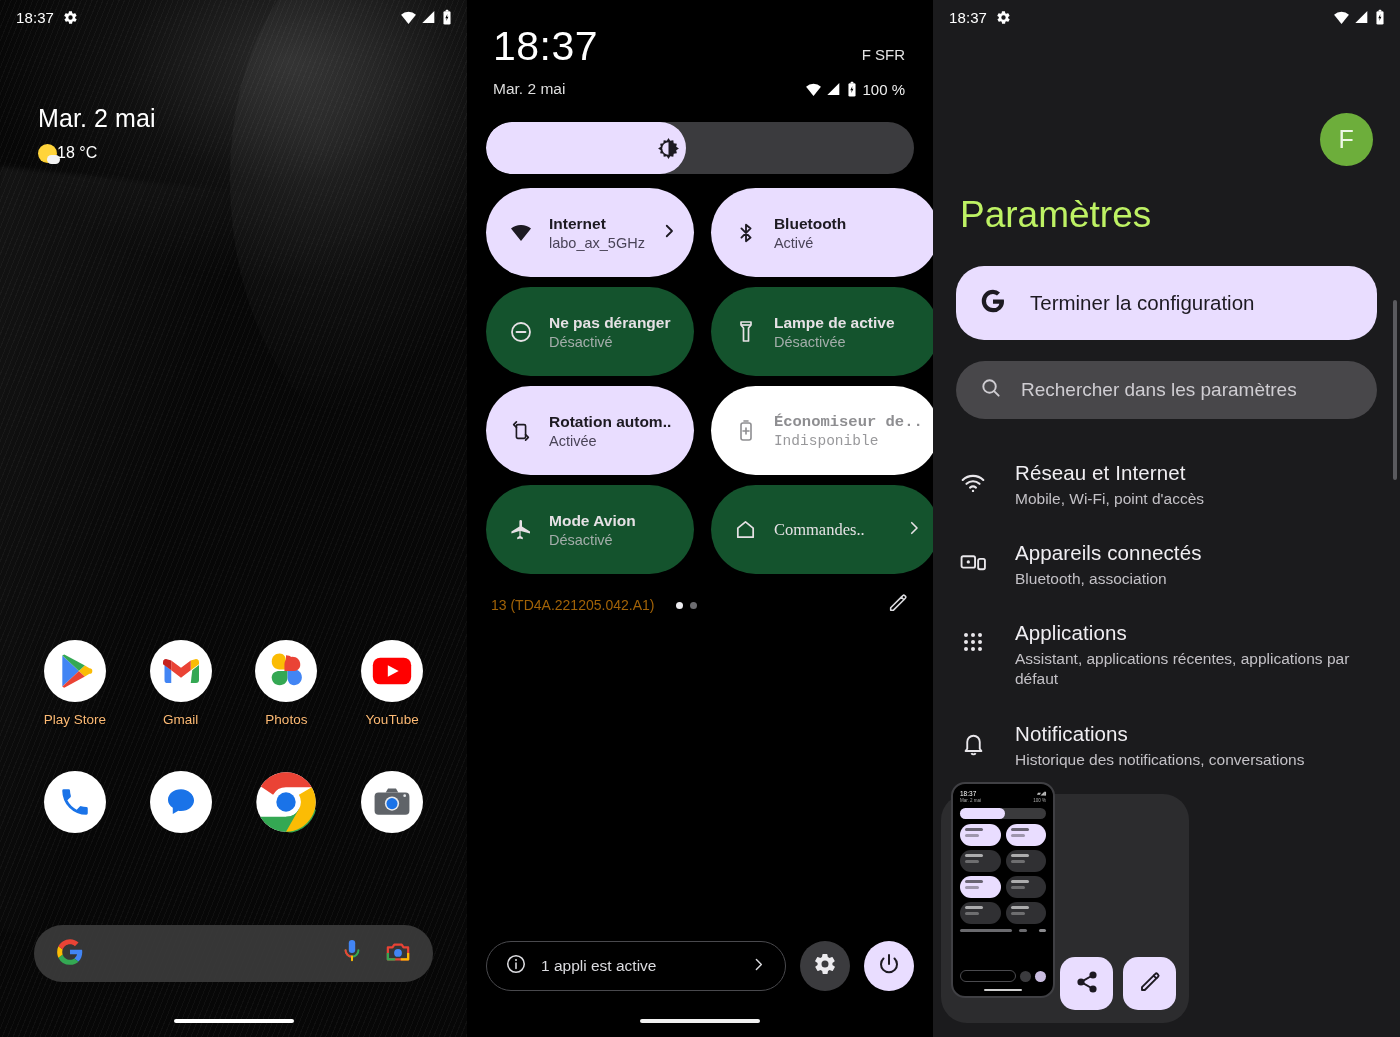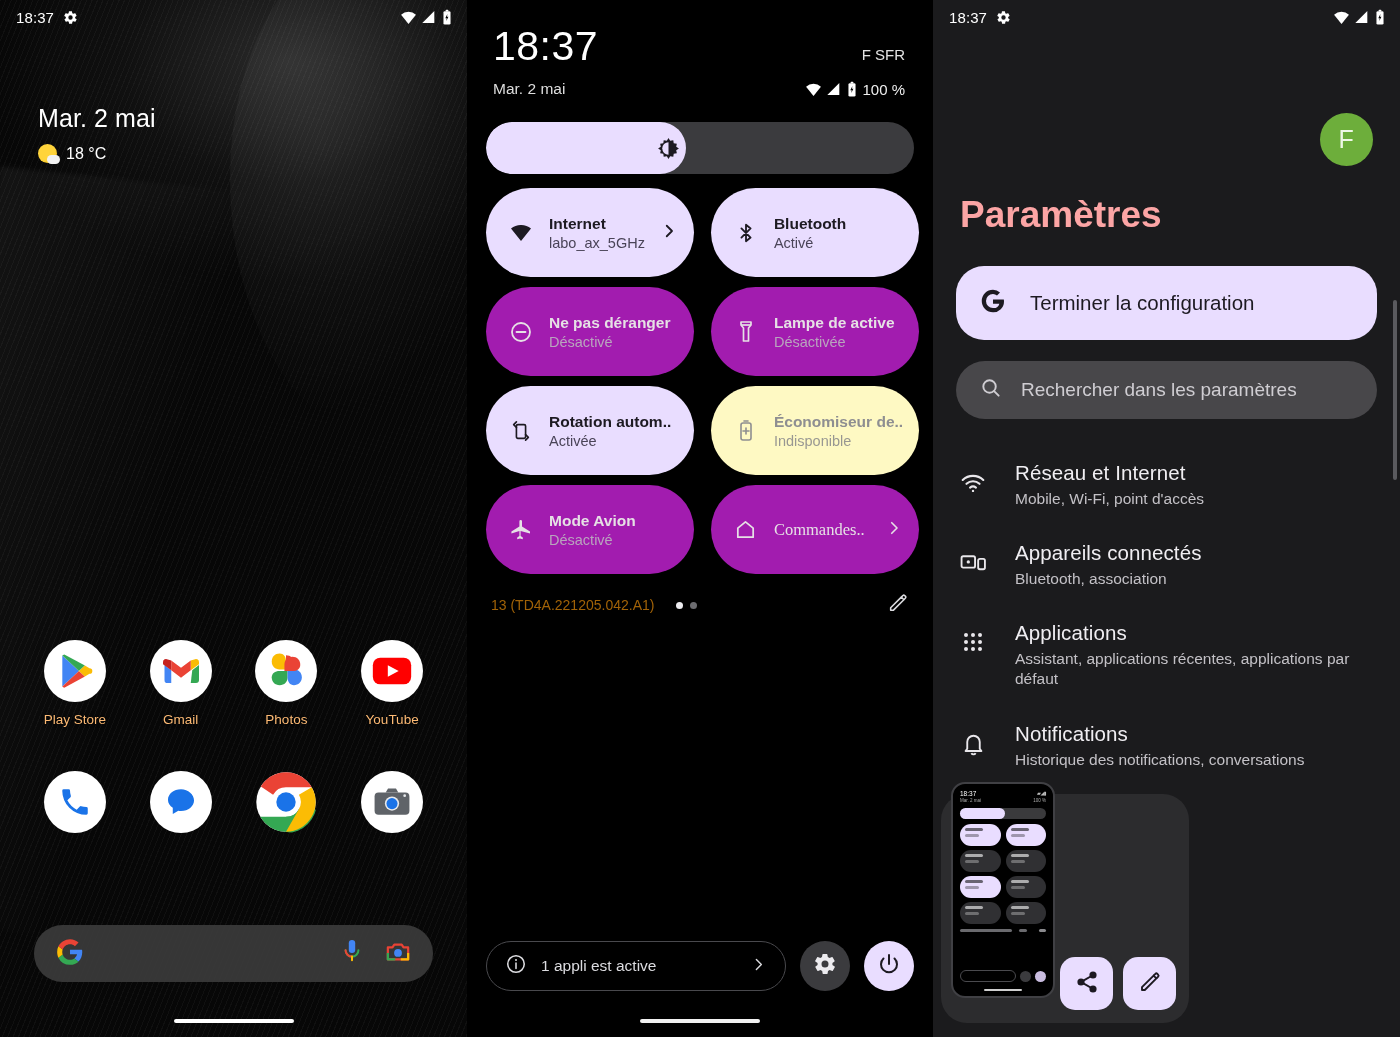--- a/index.html
+++ b/index.html
@@ -51,21 +51,21 @@
   }
   .sb-time { font-size: 15px; letter-spacing: .1px; }
   .sb-left-icons { margin-left: 9px; display: flex; align-items: center; }
   .sb-spacer { flex: 1; }
   .sb-right { display: flex; align-items: center; gap: 4px; }
   svg.ico { display: block; }
 
   
   .at-a-glance { position: relative; z-index: 3; padding: 70px 0 0 38px; color: #fff; }
   .aag-date { font-size: 25px; font-weight: 400; letter-spacing: .1px; }
-  .aag-weather { margin-top: 11px; display: flex; align-items: center; gap: 9px; font-size: 16px; }
+  .aag-weather { margin-top: 11px; display: flex; font-size: 16px; }
   .sun {
     width: 19px; height: 19px; border-radius: 50%;
     background: radial-gradient(circle at 38% 35%, #ffd43b 55%, #f2b705 100%);
     position: relative;
   }
   .sun::after {
     content:""; position:absolute; right:-3px; bottom:-1px; width:13px; height:9px;
     border-radius: 7px; background:#f2f2f2;
   }
 
@@ -113,22 +113,22 @@
     background: #e9ddff; border-radius: 26px;
   }
   .brightness .knob { position: absolute; left: 170px; top: 14px; }
 
   .tiles { margin: 14px 19px 0 19px; display: grid; grid-template-columns: 1fr 1fr; gap: 10px 17px; }
   .tile {
     height: 89px; border-radius: 45px; display: flex; align-items: center;
     padding: 0 16px 0 22px; gap: 15px; position: relative;
   }
   .tile.on  { background: #e9ddff; color: #1d1a22; }
-  .tile.off { background: #a21caf; color: #e6e1e5; }
-  .tile.dis { background: #fef9c3; color: #8e8e91; }
+  .tile.off { background: #14532d; color: #e6e1e5; }
+  .tile.dis { background: #ffffff; color: #8e8e91; font-family: Liberation Mono, monospace; }
   .tile .tl-ic { flex: 0 0 auto; display: flex; align-items: center; justify-content: center; width: 26px; }
   .tile .tl-txt { flex: 1; min-width: 0; }
   .tile .tl-title { font-size: 15.5px; font-weight: 700; white-space: nowrap; overflow: hidden; text-overflow: clip; }
   .tile .tl-sub { font-size: 14.5px; margin-top: 2px; opacity: .85; white-space: nowrap; }
   .tile.on .tl-sub { color: #4a4458; opacity: 1; }
   .tile.off .tl-sub { color: #bdbdc0; }
   .tile.dis .tl-sub { color: #87878a; }
   .tile .chev { flex: 0 0 auto; }
   .tile.single { justify-content: flex-start; font-family: Liberation Serif, serif; }
   .tile.single .tl-title { font-size: 16.5px; font-weight: 400; }
@@ -149,21 +149,21 @@
   .rbtn { width: 50px; height: 50px; border-radius: 50%; display: flex; align-items: center; justify-content: center; }
   .rbtn.grey { background: #3b3b3e; }
   .rbtn.lav  { background: #e9ddff; }
 
   
   .set-avatar {
     position: absolute; right: 27px; top: 113px; width: 53px; height: 53px; border-radius: 50%;
     background: #6dae3b; color: #eef7e6; display: flex; align-items: center; justify-content: center;
     font-size: 25px; letter-spacing: .5px;
   }
-  .set-title { padding: 160px 0 0 27px; font-size: 37px; color: #fca5a5; font-weight: 700; }
+  .set-title { padding: 160px 0 0 27px; font-size: 37px; color: #bef264; font-weight: 400; }
 
   .setup-card {
     margin: 30px 23px 0 23px; background: #e9ddff; border-radius: 28px;
     display: flex; align-items: center; padding: 20px 22px; gap: 22px; color: #1d1a22;
   }
   .setup-card .txt { flex: 1; }
   .setup-card .t1 { font-size: 20.5px; }
   .setup-card .t2 { font-size: 15.5px; color: #48454e; margin-top: 4px; line-height: 1.28; }
 
   .set-search {

